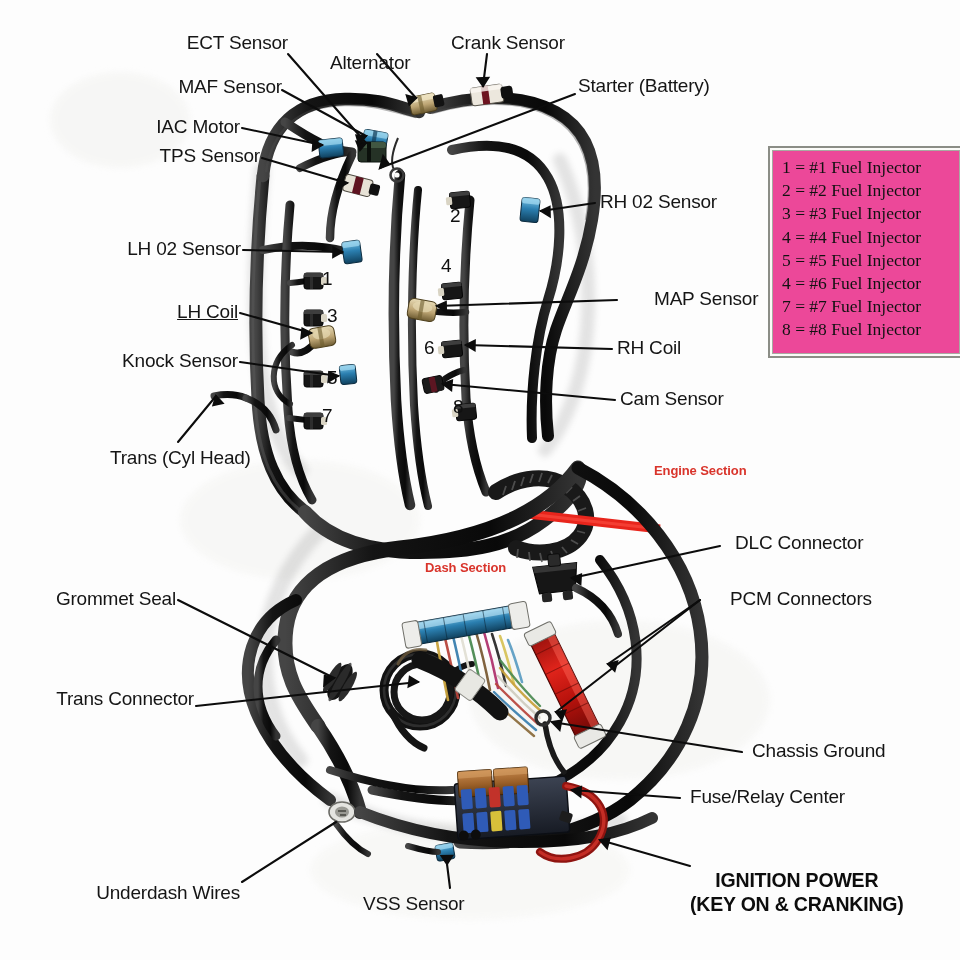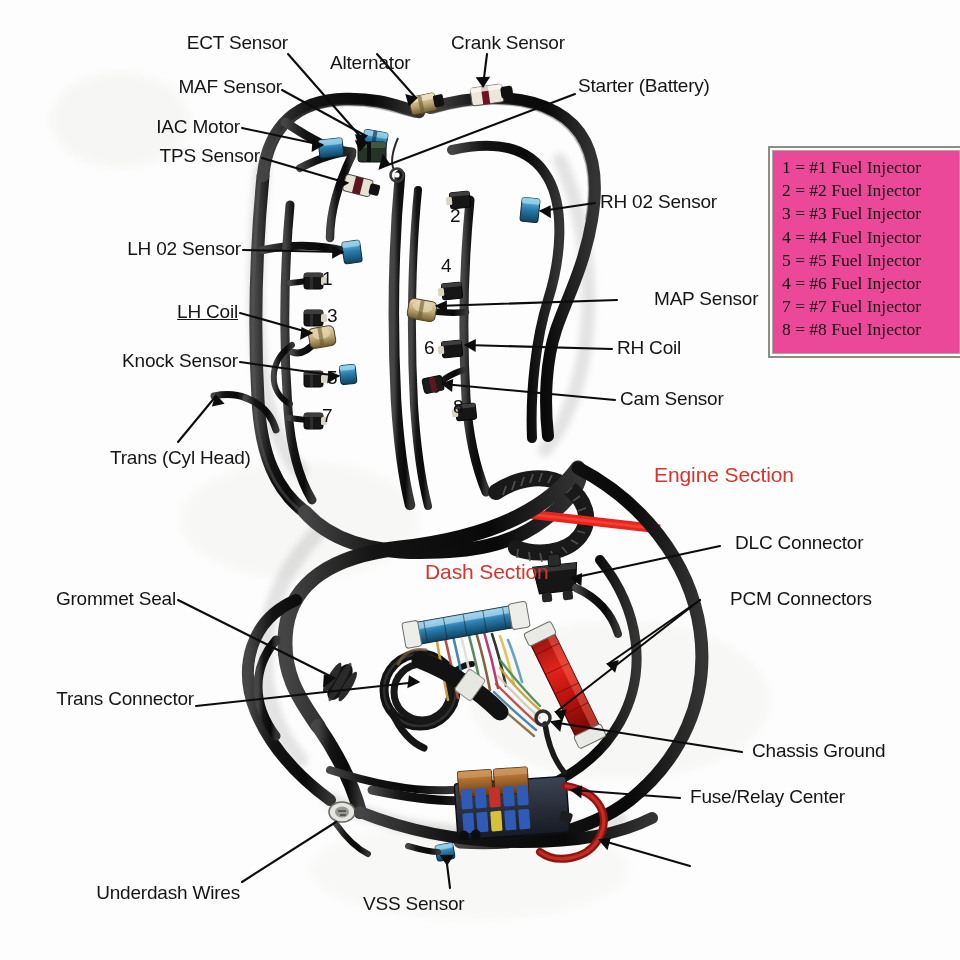--- a/index.html
+++ b/index.html
@@ -19,22 +19,22 @@
     color:#151515;
     white-space:nowrap;
     letter-spacing:-0.2px;
     line-height:1.05;
   }
   .lbl.r{transform:translateX(-100%);}
 
   .sect{
     position:absolute;
     font-family:"Liberation Sans", sans-serif;
-    font-weight:normal;
-    font-size:21px;
+    font-weight:bold;
+    font-size:13px;
     color:#d9342b;
     white-space:nowrap;
     letter-spacing:-0.1px;
   }
   .ign{
     position:absolute;
     font-family:"Liberation Sans", sans-serif;
     font-weight:bold;
     font-size:19.5px;
     color:#0d0d0d;
@@ -597,20 +597,24 @@
 
   <div class="lbl" style="left:735px;top:533px;">DLC Connector</div>
   <div class="lbl" style="left:709px;top:589px;margin-left:21px;">PCM Connectors</div>
   <div class="lbl r" style="left:176px;top:589px;">Grommet Seal</div>
   <div class="lbl r" style="left:194px;top:689px;text-align:right;">Trans Connector</div>
   <div class="lbl" style="left:752px;top:741px;">Chassis Ground</div>
   <div class="lbl" style="left:690px;top:787px;">Fuse/Relay Center</div>
   <div class="lbl r" style="left:240px;top:883px;">Underdash Wires</div>
   <div class="lbl" style="left:363px;top:894px;">VSS Sensor</div>
 
+  <div class="ign" style="left:690px;top:869px;">
+    <div>IGNITION POWER</div>
+    <div>(KEY ON &amp; CRANKING)</div>
+  </div>
 
   <div class="num" style="left:322px;top:268px;">1</div>
   <div class="num" style="left:450px;top:205px;">2</div>
   <div class="num" style="left:327px;top:305px;">3</div>
   <div class="num" style="left:441px;top:255px;">4</div>
   <div class="num" style="left:327px;top:367px;">5</div>
   <div class="num" style="left:424px;top:337px;">6</div>
   <div class="num" style="left:322px;top:405px;">7</div>
   <div class="num" style="left:453px;top:396px;">8</div>
 

